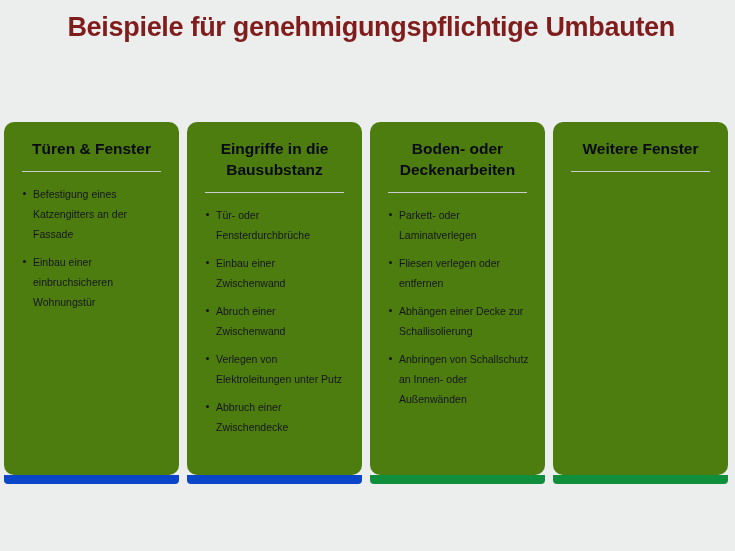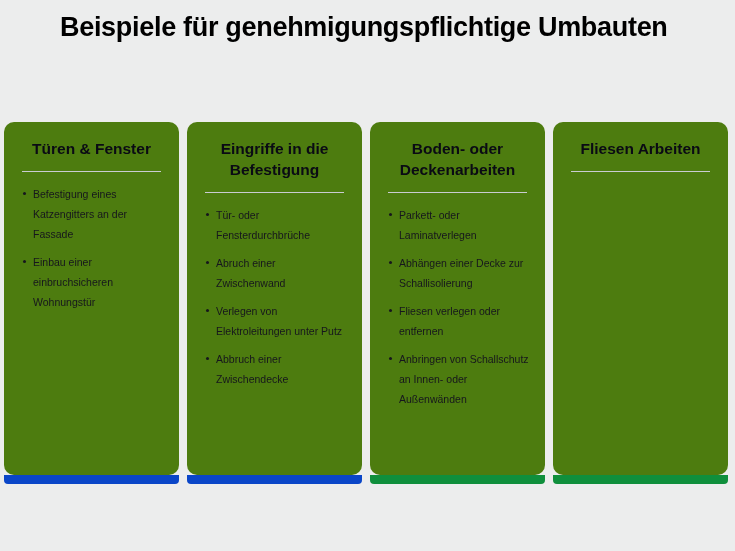--- a/index.html
+++ b/index.html
@@ -9,22 +9,22 @@
   body {
     width: 735px;
     height: 551px;
     background: #eceded;
     font-family: "Liberation Sans", sans-serif;
     overflow: hidden;
     position: relative;
   }
 
   #page-title {
-    text-align: left;
-    color: #000000;
+    text-align: right;
+    color: #7f1d1d;
     font-size: 27px;
     font-weight: bold;
     line-height: 31px;
     letter-spacing: -0.3px;
     padding: 12px 60px 0 60px;
     margin: 0;
     box-sizing: border-box;
   }
 
   #cards {
@@ -118,44 +118,45 @@
         <div class="title-rule"></div>
         <ul class="bullets">
           <li>Befestigung  eines Katzengitters an der Fassade</li>
           <li>Einbau einer einbruchsicheren Wohnungstür</li>
         </ul>
       </div>
       <div class="card-underline" style="background: rgb(10, 70, 200);"></div>
     </div>
     <div class="card-wrap">
       <div class="card">
-        <div class="card-title">Eingriffe in die Befestigung</div>
+        <div class="card-title">Eingriffe in die Bausubstanz</div>
         <div class="title-rule"></div>
         <ul class="bullets">
           <li>Tür- oder Fensterdurchbrüche</li>
+          <li>Einbau einer Zwischenwand</li>
           <li>Abruch einer Zwischenwand</li>
           <li>Verlegen von Elektroleitungen unter Putz</li>
           <li>Abbruch einer Zwischendecke</li>
         </ul>
       </div>
       <div class="card-underline" style="background: rgb(10, 70, 200);"></div>
     </div>
     <div class="card-wrap">
       <div class="card">
         <div class="card-title">Boden- oder Deckenarbeiten</div>
         <div class="title-rule"></div>
         <ul class="bullets">
           <li>Parkett- oder Laminatverlegen</li>
+          <li>Fliesen verlegen oder entfernen</li>
           <li>Abhängen einer Decke zur Schallisolierung</li>
-          <li>Fliesen verlegen oder entfernen</li>
           <li>Anbringen von Schallschutz an Innen- oder Außenwänden</li>
         </ul>
       </div>
       <div class="card-underline" style="background: rgb(15, 143, 60);"></div>
     </div>
     <div class="card-wrap">
       <div class="card">
-        <div class="card-title">Fliesen Arbeiten</div>
+        <div class="card-title">Weitere Fenster</div>
         <div class="title-rule"></div>
       </div>
       <div class="card-underline" style="background: rgb(15, 143, 60);"></div>
     </div>
   </div>
 
 </body></html>

